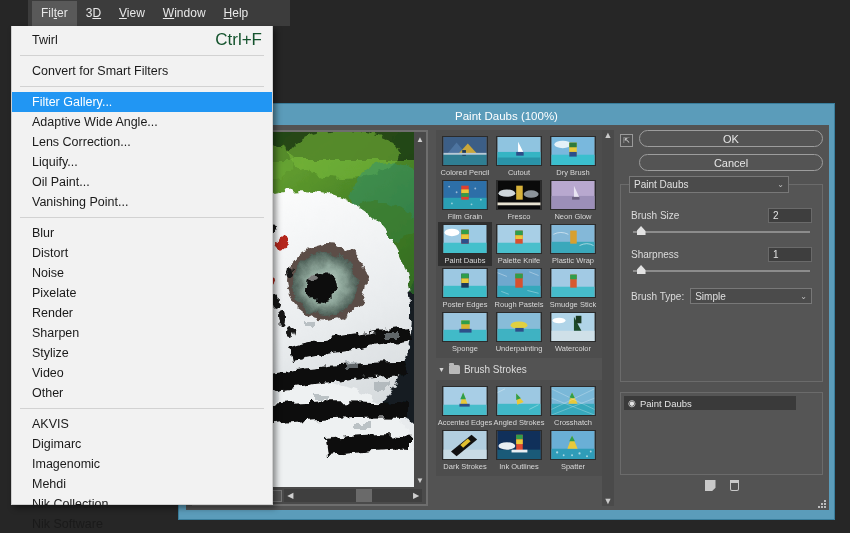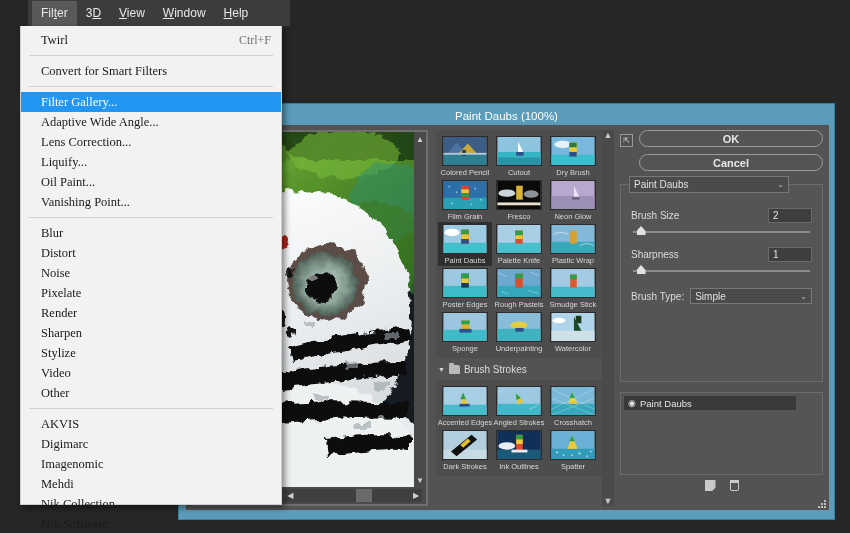--- a/index.html
+++ b/index.html
@@ -29,40 +29,39 @@
     line-height: 14px;
     white-space: nowrap;
   }
   .menubar-item.active {
     background: #595959;
   }
   .mnem { text-decoration: underline; }
 
   
   #dropdown {
-    position: absolute; left: 20px; top: 26px; width: 262px; height: 479px;
+    position: absolute; left: 11px; top: 26px; width: 262px; height: 479px;
     background: #f2f2f2;
     border: 1px solid #cfcfcf;
     border-top: none;
     box-shadow: 3px 3px 6px rgba(0,0,0,0.45);
     padding: 4px 0 4px 0;
     z-index: 30;
-    font-family: Liberation Serif, serif;
   }
   .menu-row {
     position: relative;
     height: 20px;
     display: flex; align-items: center;
     padding: 0 10px 0 20px;
     font-size: 12.5px;
     color: #1a1a1a;
     white-space: nowrap;
   }
   .menu-row .label { flex: 1; }
-  .menu-row .accel { color: #737373; font-size: 12px; }
+  .menu-row .accel { color: #14532d; font-size: 17px; }
   .menu-row.sel {
     background: #2196f3;
     color: #ffffff;
   }
   .menu-row.sel .label { color: #ffffff; }
   .menu-sep {
     height: 1px; margin: 5px 8px 5px 8px;
     background: #d2d2d2;
   }
 
@@ -222,21 +221,21 @@
   }
   .collapse-btn {
     width: 13px; height: 13px;
     border: 1px solid #9a9a9a;
     background: #4f4f4f;
     color: #d6d6d6; font-size: 8px;
     display: flex; align-items: center; justify-content: center;
     margin-top: 4px; margin-right: 6px;
     flex: none;
   }
-  .btncol { flex: 1; font-weight: bold; }
+  .btncol { flex: 1; }
   .ps-button {
     width: 100%; height: 17px;
     border: 1px solid #9d9d9d;
     border-radius: 9px;
     background: #545454;
     color: #e6e6e6; font-size: 11px;
     display: flex; align-items: center; justify-content: center;
     margin-bottom: 7px;
   }
   #param-box {

